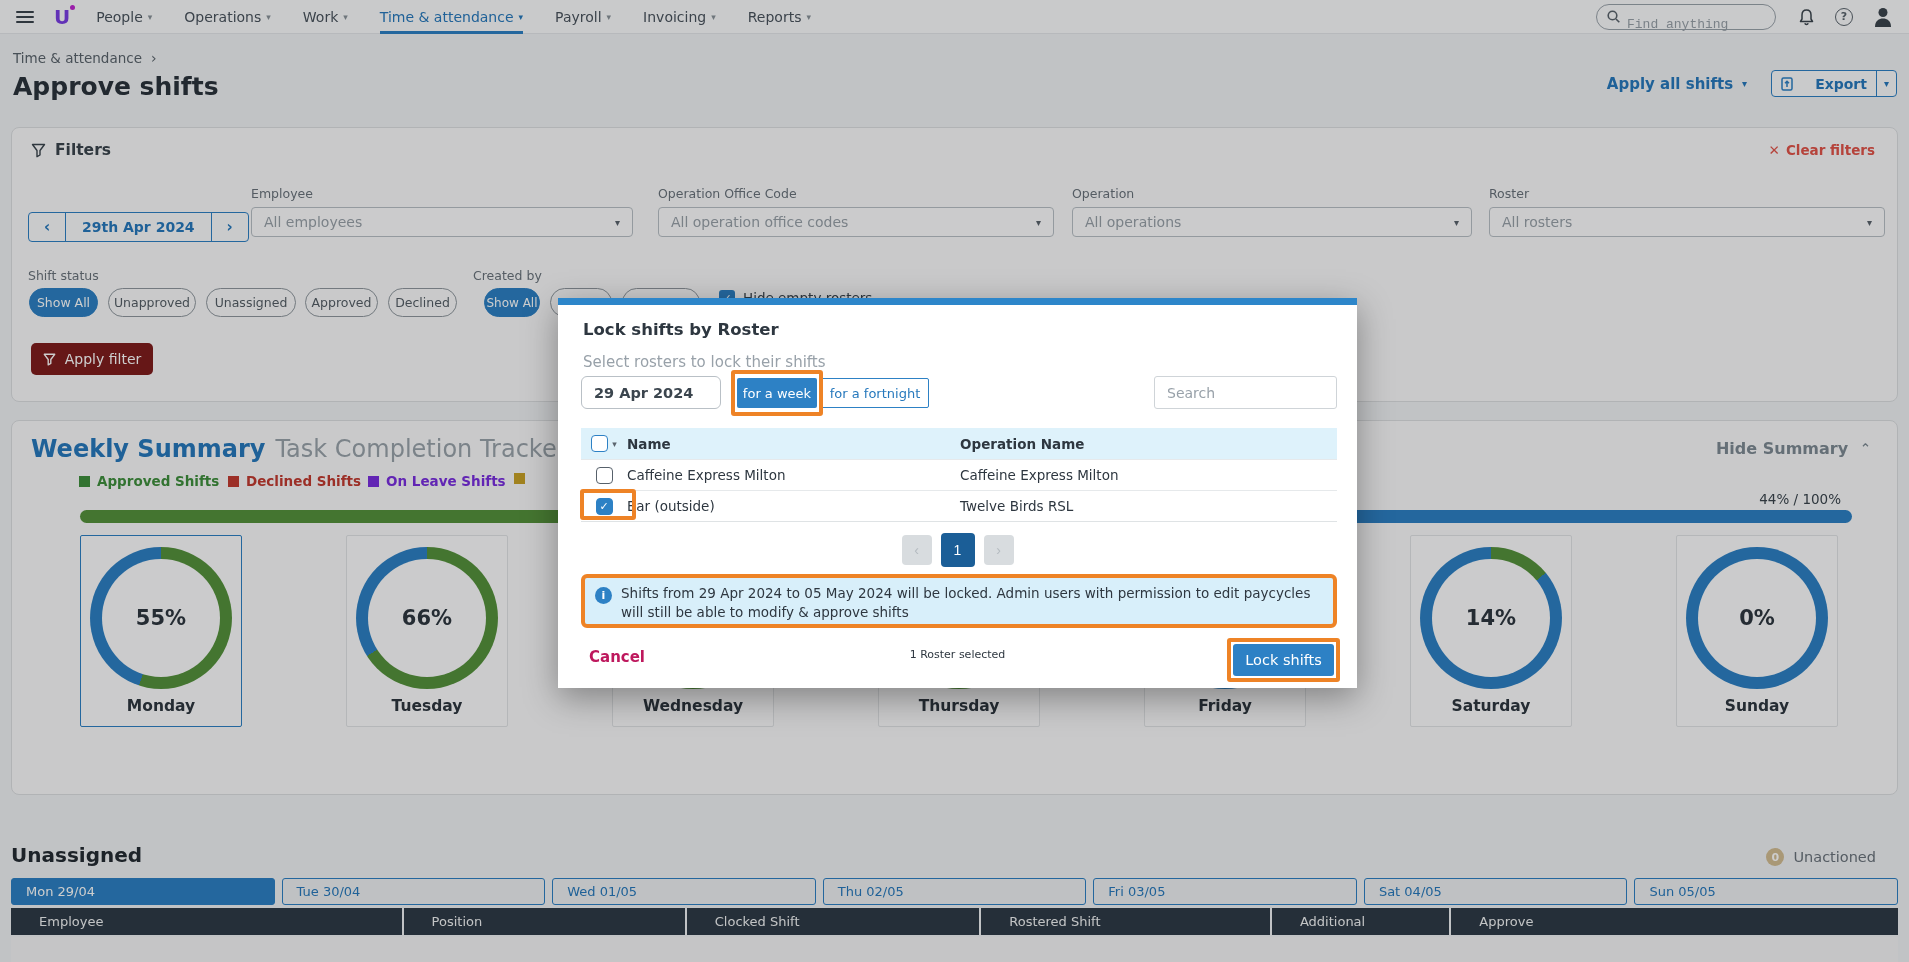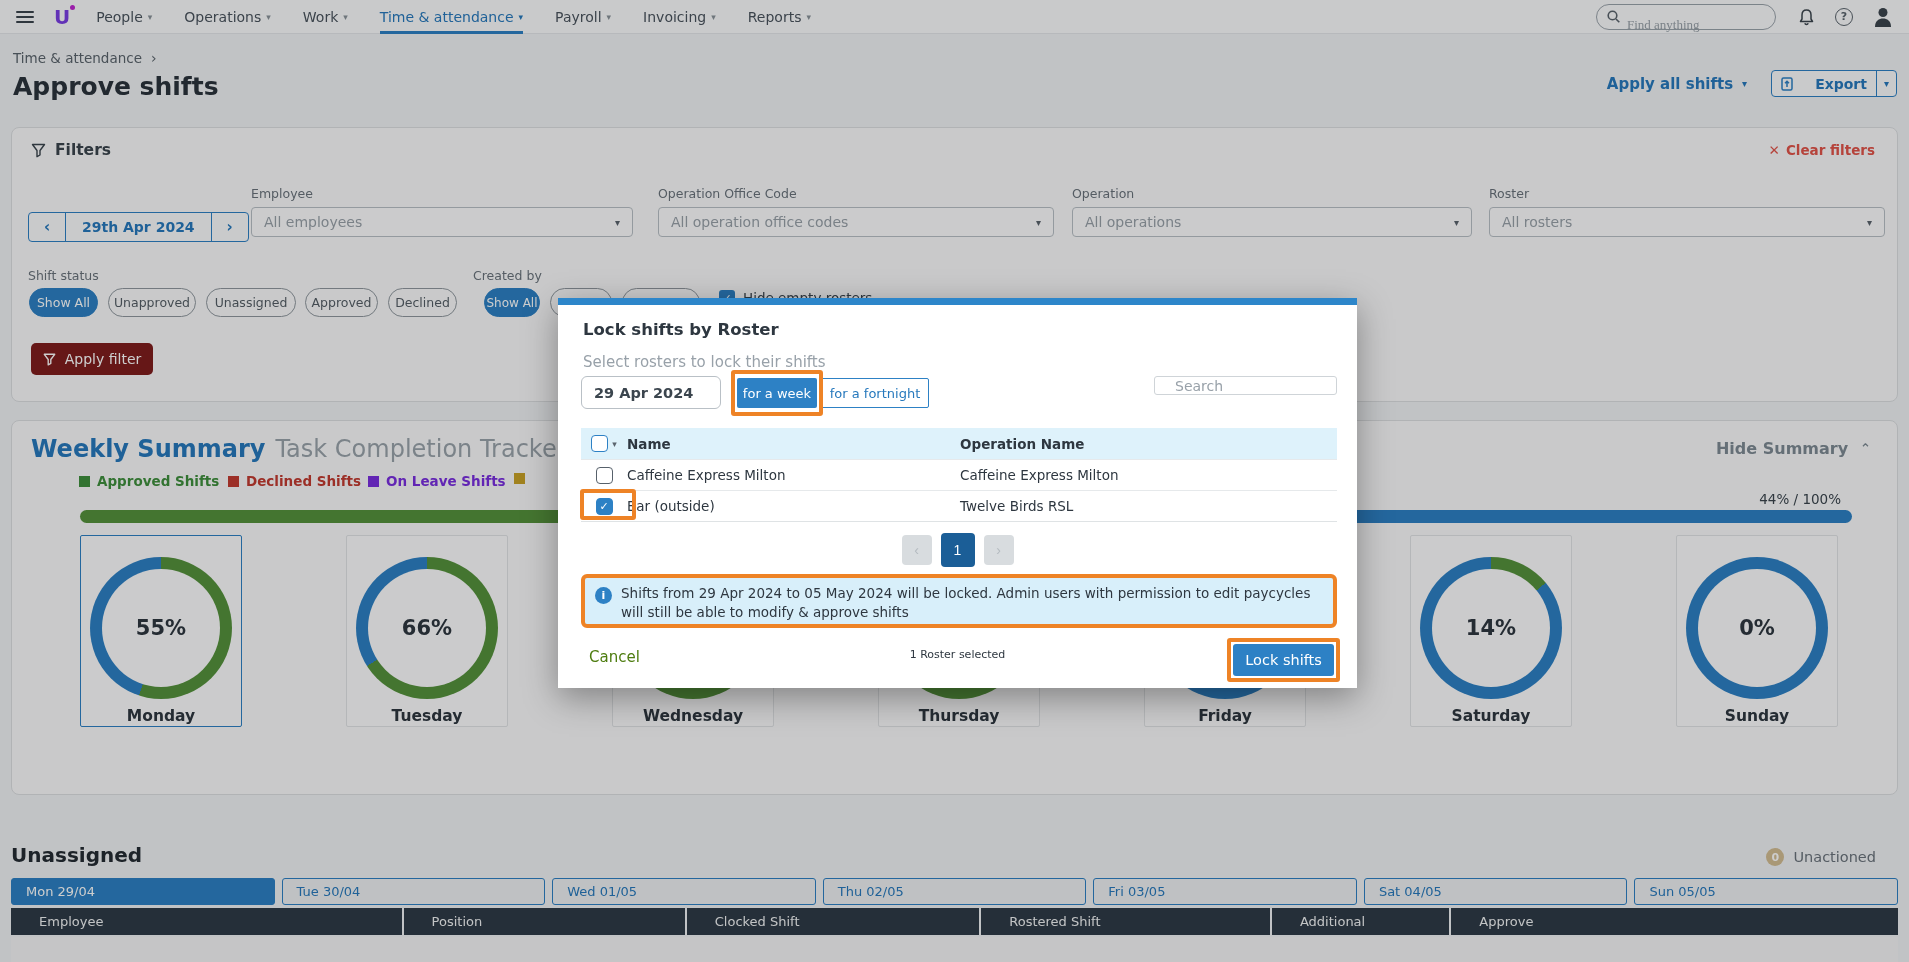--- a/index.html
+++ b/index.html
@@ -16,21 +16,21 @@
   .logo i { position:absolute; right:-5px; top:-2px; width:5px; height:5px; background:#c026d3; border-radius:50%; }
   .nav-items { display:flex; align-items:center; gap:32px; height:34px; }
   .nav-item { font-size:14px; color:#4a545e; height:34px; display:flex; align-items:center; gap:5px; cursor:pointer; }
   .nav-item .chev { font-size:9px; color:#8a939b; }
   .nav-item.active { color:#2779bd; border-bottom:3px solid #2d81c5; padding-top:3px; }
   .nav-item.active .chev { color:#2779bd; }
   .topbar .spacer { flex:1; }
   .search-box { width:180px; height:26px; border:1.4px solid #9aa3ab; border-radius:13px; display:flex;
                 align-items:center; padding:0 10px; gap:7px; background:#fbfcfd; margin-right:22px; }
   .search-box input { border:none; outline:none; background:transparent; font-size:13px; color:#737373; width:130px;
-                      font-family:Liberation Serif, serif;margin-top:16px; }
+                      font-family:Liberation Mono, monospace;margin-top:16px; }
   .search-box input::placeholder { color:#98a1a9; }
   .icon-btn { margin-right:20px; cursor:pointer; display:flex; align-items:center; }
   .help-circle { width:18px; height:18px; border:1.6px solid #5a646d; border-radius:50%; color:#5a646d;
                  font-size:11px; display:flex; align-items:center; justify-content:center; font-weight:bold; }
 
   
   .breadcrumb { position:absolute; left:13px; top:50px; font-size:13.5px; color:#5a646d; display:flex; gap:9px; align-items:center; }
   .breadcrumb .sep { color:#5a646d; font-size:14px; }
   .page-title { position:absolute; left:13px; top:72px; font-size:25px; font-weight:bold; color:#2b333c; }
   .hdr-actions { position:absolute; right:12px; top:70px; display:flex; align-items:center; gap:24px; z-index:4; }
@@ -77,21 +77,21 @@
   .sum-title span.sub { color:#9aa3ab; font-weight:normal; margin-left:10px; }
   .hide-summary { position:absolute; right:26px; top:18px; color:#7e8b94; font-size:16px; font-weight:bold;
                   display:flex; align-items:center; gap:12px; cursor:pointer; }
   .legend { position:absolute; top:52px; left:0; width:100%; height:20px; }
   .leg-item { position:absolute; display:flex; align-items:center; gap:7px; font-size:13.5px; font-weight:bold; }
   .leg-sq { width:11px; height:11px; }
   .prog-label { position:absolute; right:56px; top:70px; font-size:13.5px; color:#3b454e; }
   .progress { position:absolute; left:68px; top:89px; width:1772px; height:13px; border-radius:7px; }
   .day-cards { position:absolute; left:68px; top:114px; width:1758px; height:194px; }
   .day-card { position:absolute; top:0; width:162px; height:192px; background:#fdfdfe; border:1px solid #e1e4e7;
-              border-radius:2px; display:flex; flex-direction:column; align-items:center; padding-top:21px; }
+              border-radius:2px; display:flex; flex-direction:column; align-items:center; padding-top:11px; }
   .day-card.selected { border:1.5px solid #2d81c5; }
   .ring { width:142px; height:142px; border-radius:50%; position:relative; }
   .ring::after { content:""; position:absolute; left:12px; top:12px; width:118px; height:118px; border-radius:50%; background:#fdfdfe; }
   .ring .pct { position:absolute; inset:0; display:flex; align-items:center; justify-content:center;
                font-size:21px; font-weight:bold; color:#2e3740; z-index:2; }
   .day-name { margin-top:8px; font-size:15.5px; font-weight:bold; color:#2e3740; }
 
   
   .unassigned-title { position:absolute; left:11px; top:843px; font-size:20px; font-weight:bold; color:#252c33; }
   .unactioned { position:absolute; right:33px; top:848px; display:flex; align-items:center; gap:9px; }
@@ -113,22 +113,22 @@
   .m-title { position:absolute; left:25px; top:15px; font-size:16.5px; font-weight:bold; color:#2e3740; }
   .m-sub { position:absolute; left:25px; top:48px; font-size:15px; color:#98a1a9; }
   .m-date { position:absolute; left:23px; top:71px; width:140px; height:33px; border:1px solid #b9c0c6;
             border-radius:6px; padding:0 12px; font-size:14.5px; color:#3b454e; font-weight:bold;
             font-family:"DejaVu Sans", sans-serif; background:#fff; }
   .ann { position:absolute; border:4px solid #ee8326; border-radius:3px; z-index:65; pointer-events:none; }
   .range-week { position:absolute; left:179px; top:73px; width:80px; height:30px; background:#2d81c5; color:#fff;
                 font-size:13px; border:none; border-radius:2px; cursor:pointer; font-family:"DejaVu Sans", sans-serif; }
   .range-fortnight { position:absolute; left:263px; top:73px; width:108px; height:30px; background:#fff; color:#2779bd;
                      font-size:13px; border:1.4px solid #2d81c5; border-radius:2px; cursor:pointer; font-family:"DejaVu Sans", sans-serif; }
-  .m-search { position:absolute; left:596px; top:71px; width:183px; height:19px; border:1px solid #cfd4d8;
-              border-radius:3px; padding:0 20px; font-size:14px; color:#3b454e; font-family:"DejaVu Sans", sans-serif; }
+  .m-search { position:absolute; left:596px; top:71px; width:183px; height:33px; border:1px solid #cfd4d8;
+              border-radius:3px; padding:0 12px; font-size:14px; color:#3b454e; font-family:"DejaVu Sans", sans-serif; }
   .m-search::placeholder { color:#98a1a9; }
   .m-table { position:absolute; left:23px; top:123px; width:756px; border-bottom:1px solid #dfe3e5; }
   .m-row { display:flex; align-items:center; height:31px; border-top:1px solid #e6e9eb; font-size:13.5px; color:#2e3740; }
   .m-row.head { background:#def2fb; border-top:none; font-weight:bold; }
   .m-cell-cb { width:46px; display:flex; align-items:center; justify-content:center; gap:4px; }
   .m-cell-name { width:333px; }
   .m-cell-op { flex:1; }
   .cb { width:17px; height:17px; border:1.6px solid #57616b; border-radius:4px; background:#fff; cursor:pointer;
         display:flex; align-items:center; justify-content:center; font-size:11px; color:#fff; }
   .cb.all { border-color:#2d81c5; }
@@ -136,21 +136,21 @@
   .m-row.head .chev { font-size:9px; color:#5a646d; }
   .m-pager { position:absolute; left:0; top:228px; width:100%; display:flex; justify-content:center; gap:9px; align-items:center; }
   .pg-arrow { width:30px; height:30px; background:#d8dcdf; border:none; border-radius:4px; color:#b4bbc0;
               font-size:14px; cursor:pointer; }
   .pg-num { width:34px; height:34px; background:#1b5e97; border:none; border-radius:4px; color:#fff; font-size:14px; cursor:pointer; }
   .m-info { position:absolute; left:23px; top:269px; width:756px; height:54px; background:#d8effa;
             border:4px solid #ee8326; border-radius:6px; display:flex; padding:6px 12px 6px 10px; gap:9px; }
   .info-i { width:17px; height:17px; border-radius:50%; background:#2d81c5; color:#fff; font-size:11px; font-weight:bold;
             display:flex; align-items:center; justify-content:center; flex:none; margin-top:3px; font-style:normal; }
   .m-info .txt { font-size:13.5px; color:#2e3740; line-height:19px; }
-  .m-cancel { position:absolute; left:31px; top:343px; color:#4d7c0f; font-size:15px; font-weight:normal; cursor:pointer; }
+  .m-cancel { position:absolute; left:31px; top:343px; color:#be185d; font-size:15px; font-weight:bold; cursor:pointer; }
   .m-selected { position:absolute; left:0; top:343px; width:100%; text-align:center; font-size:11px; color:#2e3740; }
   .m-lock { position:absolute; left:675px; top:339px; width:101px; height:32px; background:#2d81c5; color:#fff;
             border:none; border-radius:3px; font-size:14.5px; cursor:pointer; font-family:"DejaVu Sans", sans-serif; }
   svg { display:block; }
 </style>
 </head>
 <body>
 
 <div id="app">
 

